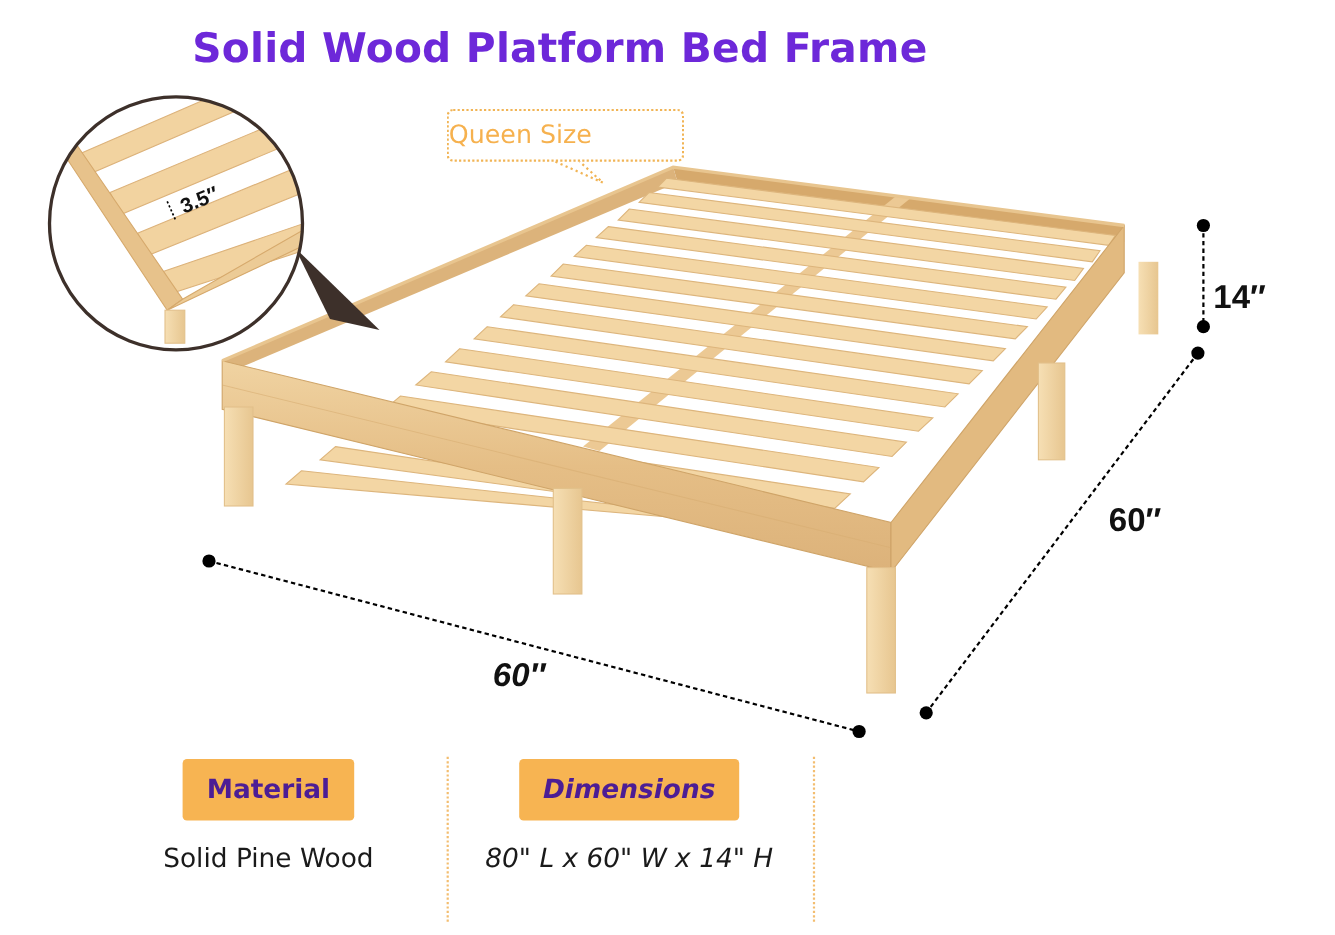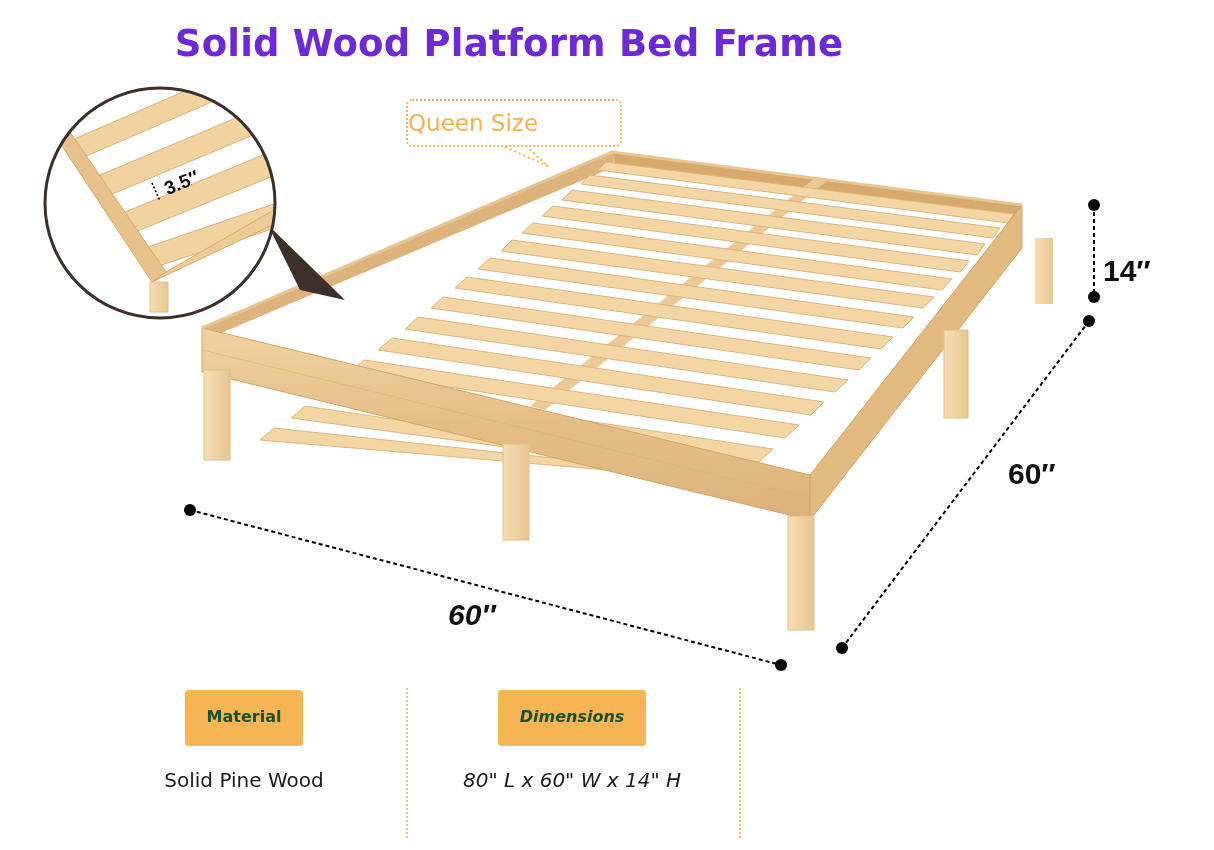--- a/index.html
+++ b/index.html
@@ -8,24 +8,24 @@
   .title { position: absolute; left: 0; top: 22px; width: 1018px; text-align: center;
            font-size: 37px; font-weight: bold; color: #6d28d9; letter-spacing: 0.2px; }
   .bubble { position: absolute; left: 406px; top: 99px; width: 216px; height: 48px;
             border: 2px dotted #f1b455; border-radius: 6px; box-sizing: border-box;
             text-align: left; line-height: 44px; font-size: 23px; color: #f6b14e; }
   svg.art { position: absolute; left: 0; top: 0; }
   .dim { position: absolute; font-weight: bold; color: #111; font-size: 30px;
          font-family: "Liberation Sans", sans-serif; }
   .dim.italic { font-style: italic; }
   .spec { position: absolute; top: 690px; width: 300px; text-align: center; }
-  .pill { display: inline-block; background: #f7b452; color: #14532d; font-weight: bold;
-          font-size: 16px; border-radius: 4px; padding: 0 22px; height: 56px; line-height: 54px;
+  .pill { display: inline-block; background: #f7b452; color: #4c1d95; font-weight: bold;
+          font-size: 24px; border-radius: 4px; padding: 0 22px; height: 56px; line-height: 54px;
           font-family: "DejaVu Sans", sans-serif; }
-  .spec-value { margin-top: 20px; font-size: 20px; line-height: 28px; color: #1a1a1a;
+  .spec-value { margin-top: 20px; font-size: 24px; line-height: 28px; color: #1a1a1a;
                 font-family: "DejaVu Sans", sans-serif; }
   .divider { position: absolute; top: 688px; width: 0; height: 150px;
              border-left: 2px dotted #f3bd6f; }
 </style>
 </head>
 <body>
 
 <div class="title">Solid Wood Platform Bed Frame</div>
 
 <div class="bubble">

